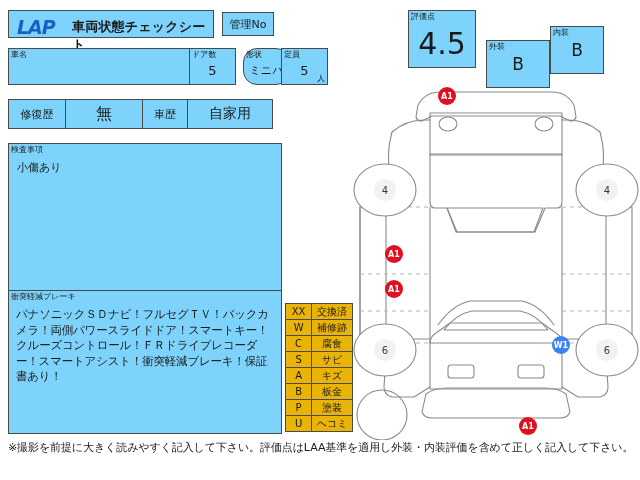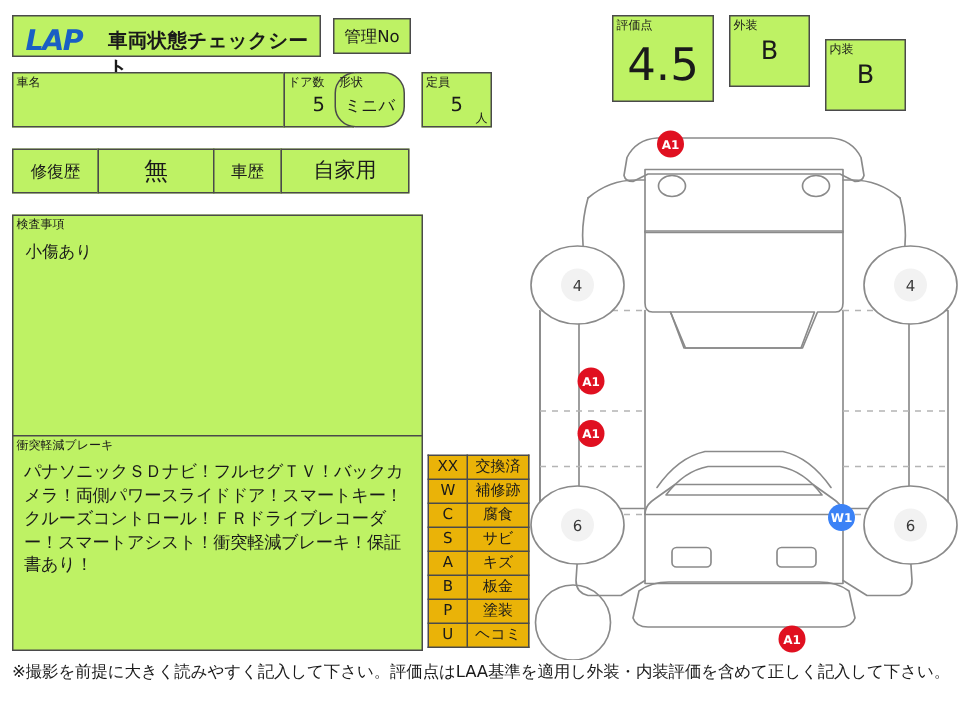--- a/index.html
+++ b/index.html
@@ -15,21 +15,21 @@
     color: #1a1a1a;
     overflow: hidden;
   }
   .sheet { position: absolute; inset: 0; }
 
   
   .bx {
     position: absolute;
     border: 1px solid #4a4a4a;
     box-sizing: border-box;
-    background: #bef264;
+    background: #7dd3fc;
   }
   .lbl {
     position: absolute;
     font-size: 8px;
     line-height: 9px;
     left: 2px;
     top: 1px;
     color: #1a1a1a;
     white-space: nowrap;
   }
@@ -68,37 +68,37 @@
   #kanri-value-box .ctr { font-size: 12px; }
 
   #score-box { left: 408px; top: 10px; width: 68px; height: 58px; }
   #score-value {
     position: absolute;
     left: 0; right: 0; top: 14px;
     text-align: center;
     font-size: 30px;
     line-height: 38px;
   }
-  #gaiso-box { left: 486px; top: 10px; width: 54px; height: 48px; }
+  #gaiso-box { left: 486px; top: 40px; width: 64px; height: 48px; }
   #naiso-box { left: 550px; top: 26px; width: 54px; height: 48px; }
   .grade-value {
     position: absolute;
     left: 0; right: 0; top: 13px;
     text-align: center;
     font-size: 17px;
   }
 
   
   #carname-box { left: 8px; top: 48px; width: 182px; height: 37px; }
   #carname-value {
     position: absolute; left: 0; right: 0; top: 11px;
     text-align: center; font-size: 15px;
   }
   #doors-box { left: 189px; top: 48px; width: 47px; height: 37px; }
-  #shape-box { left: 223px; top: 48px; width: 47px; height: 37px; border-radius: 14px; }
+  #shape-box { left: 243px; top: 48px; width: 47px; height: 37px; border-radius: 14px; }
   #seats-box { left: 281px; top: 48px; width: 47px; height: 37px; }
   .cell-value {
     position: absolute; left: 0; right: 0; top: 14px;
     text-align: center; font-size: 13px;
   }
   .cell-value.small { font-size: 11px; }
   #seats-unit {
     position: absolute; right: 2px; bottom: 0px;
     font-size: 8px;
   }

